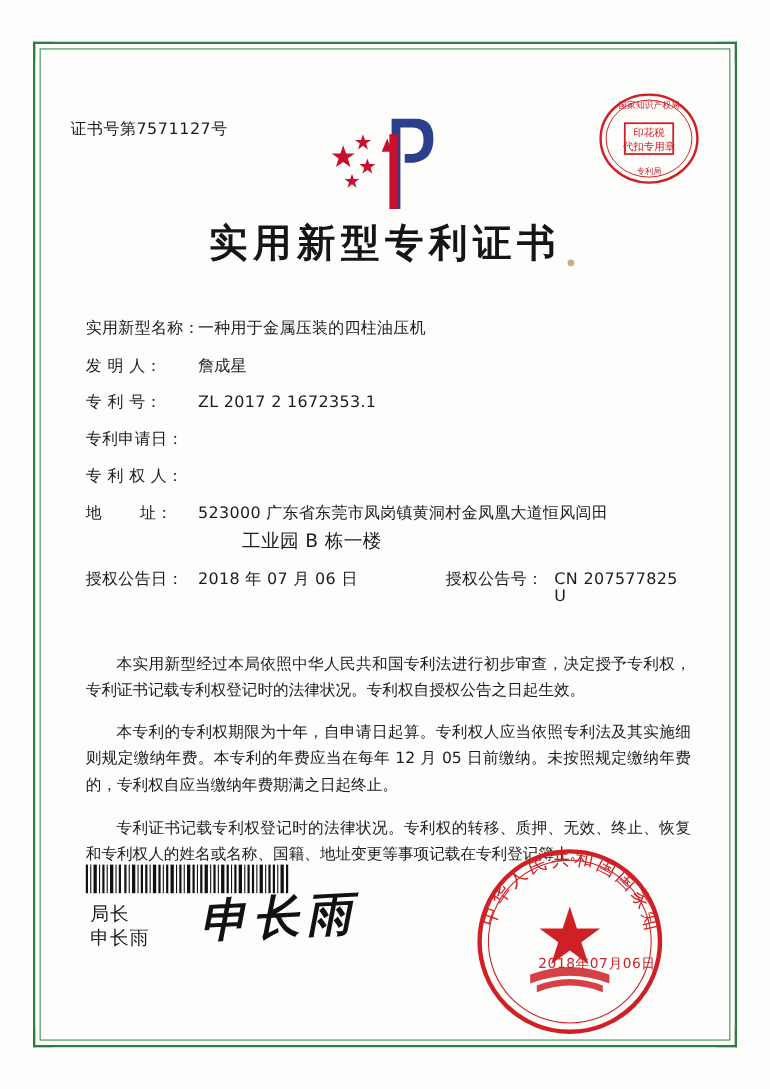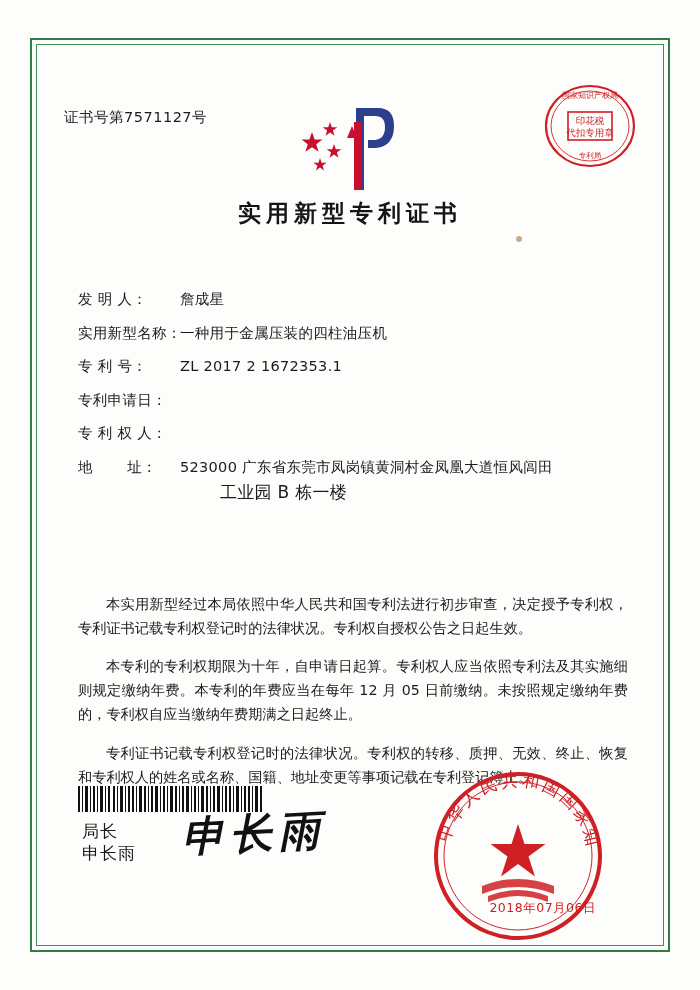--- a/index.html
+++ b/index.html
@@ -79,21 +79,21 @@
     height: 96px;
   }
 
   .title {
     position: absolute;
     left: 0;
     right: 0;
     top: 198px;
     text-align: center;
     font-family: "DejaVu Serif", serif;
-    font-size: 23px;
+    font-size: 35px;
     font-weight: bold;
     letter-spacing: 5px;
     color: #151515;
   }
   .title-dot {
     position: absolute;
     left: 516px;
     top: 236px;
     width: 6px;
     height: 6px;
@@ -210,21 +210,21 @@
   .stamp {
     position: absolute;
     right: 94px;
     top: 768px;
     width: 176px;
     height: 176px;
   }
   .stamp-date {
     position: absolute;
     right: 104px;
-    top: 900px;
+    top: 868px;
     font-size: 12.5px;
     color: #cf2026;
     letter-spacing: 0.5px;
   }
 
   
   .footer {
     position: absolute;
     left: 0;
     right: 0;
@@ -272,29 +272,29 @@
       <text x="48" y="80" text-anchor="middle" font-family="DejaVu Serif, serif" font-size="7.5" fill="#cf2026">专利局</text>
     </svg>
   </div>
 
   <div class="title">实用新型专利证书</div>
   <div class="title-dot"></div>
 
   <div class="fields">
 
     <div class="field-row">
+      <span class="field-label">实用新型名称：</span>
+      <span class="field-sep"></span>
+      <span class="field-value">一种用于金属压装的四柱油压机</span>
+    </div>
+
+    <div class="field-row">
       <span class="field-label">发 明 人：</span>
       <span class="field-sep"></span>
       <span class="field-value">詹成星</span>
-    </div>
-
-    <div class="field-row">
-      <span class="field-label">实用新型名称：</span>
-      <span class="field-sep"></span>
-      <span class="field-value">一种用于金属压装的四柱油压机</span>
     </div>
 
     <div class="field-row">
       <span class="field-label">专 利 号：</span>
       <span class="field-sep"></span>
       <span class="field-value">ZL 2017 2 1672353.1</span>
     </div>
 
     <div class="field-row">
       <span class="field-label">专利申请日：</span>
@@ -306,20 +306,32 @@
       <span class="field-sep"></span>
     </div>
 
     <div class="field-row" style="margin-bottom:0">
       <span class="field-label">地       址：</span>
       <span class="field-sep"></span>
       <span class="field-value">523000  广东省东莞市凤岗镇黄洞村金凤凰大道恒风闾田</span>
     </div>
     <div class="addr-second">工业园 B 栋一楼</div>
 
+    <div class="row-two-col" style="margin-top:19px">
+      <span class="left">
+        <span class="field-label">授权公告日：</span>
+        <span class="field-sep"></span>
+        <span class="field-value">2018 年 07 月 06 日</span>
+      </span>
+      <span class="right">
+        <span class="field-label">授权公告号：</span>
+        <span class="field-sep"></span>
+        <span class="field-value">CN 207577825 U</span>
+      </span>
+    </div>
   </div>
 
   <div class="paras">
     <p class="para">本实用新型经过本局依照中华人民共和国专利法进行初步审查，决定授予专利权，专利证书记载专利权登记时的法律状况。专利权自授权公告之日起生效。</p>
     <p class="para">本专利的专利权期限为十年，自申请日起算。专利权人应当依照专利法及其实施细则规定缴纳年费。本专利的年费应当在每年 12 月 05 日前缴纳。未按照规定缴纳年费的，专利权自应当缴纳年费期满之日起终止。</p>
     <p class="para">专利证书记载专利权登记时的法律状况。专利权的转移、质押、无效、终止、恢复和专利权人的姓名或名称、国籍、地址变更等事项记载在专利登记簿上。</p>
   </div>
 
   <div class="barcode">
     <i style="left:0px;width:2px"></i>

